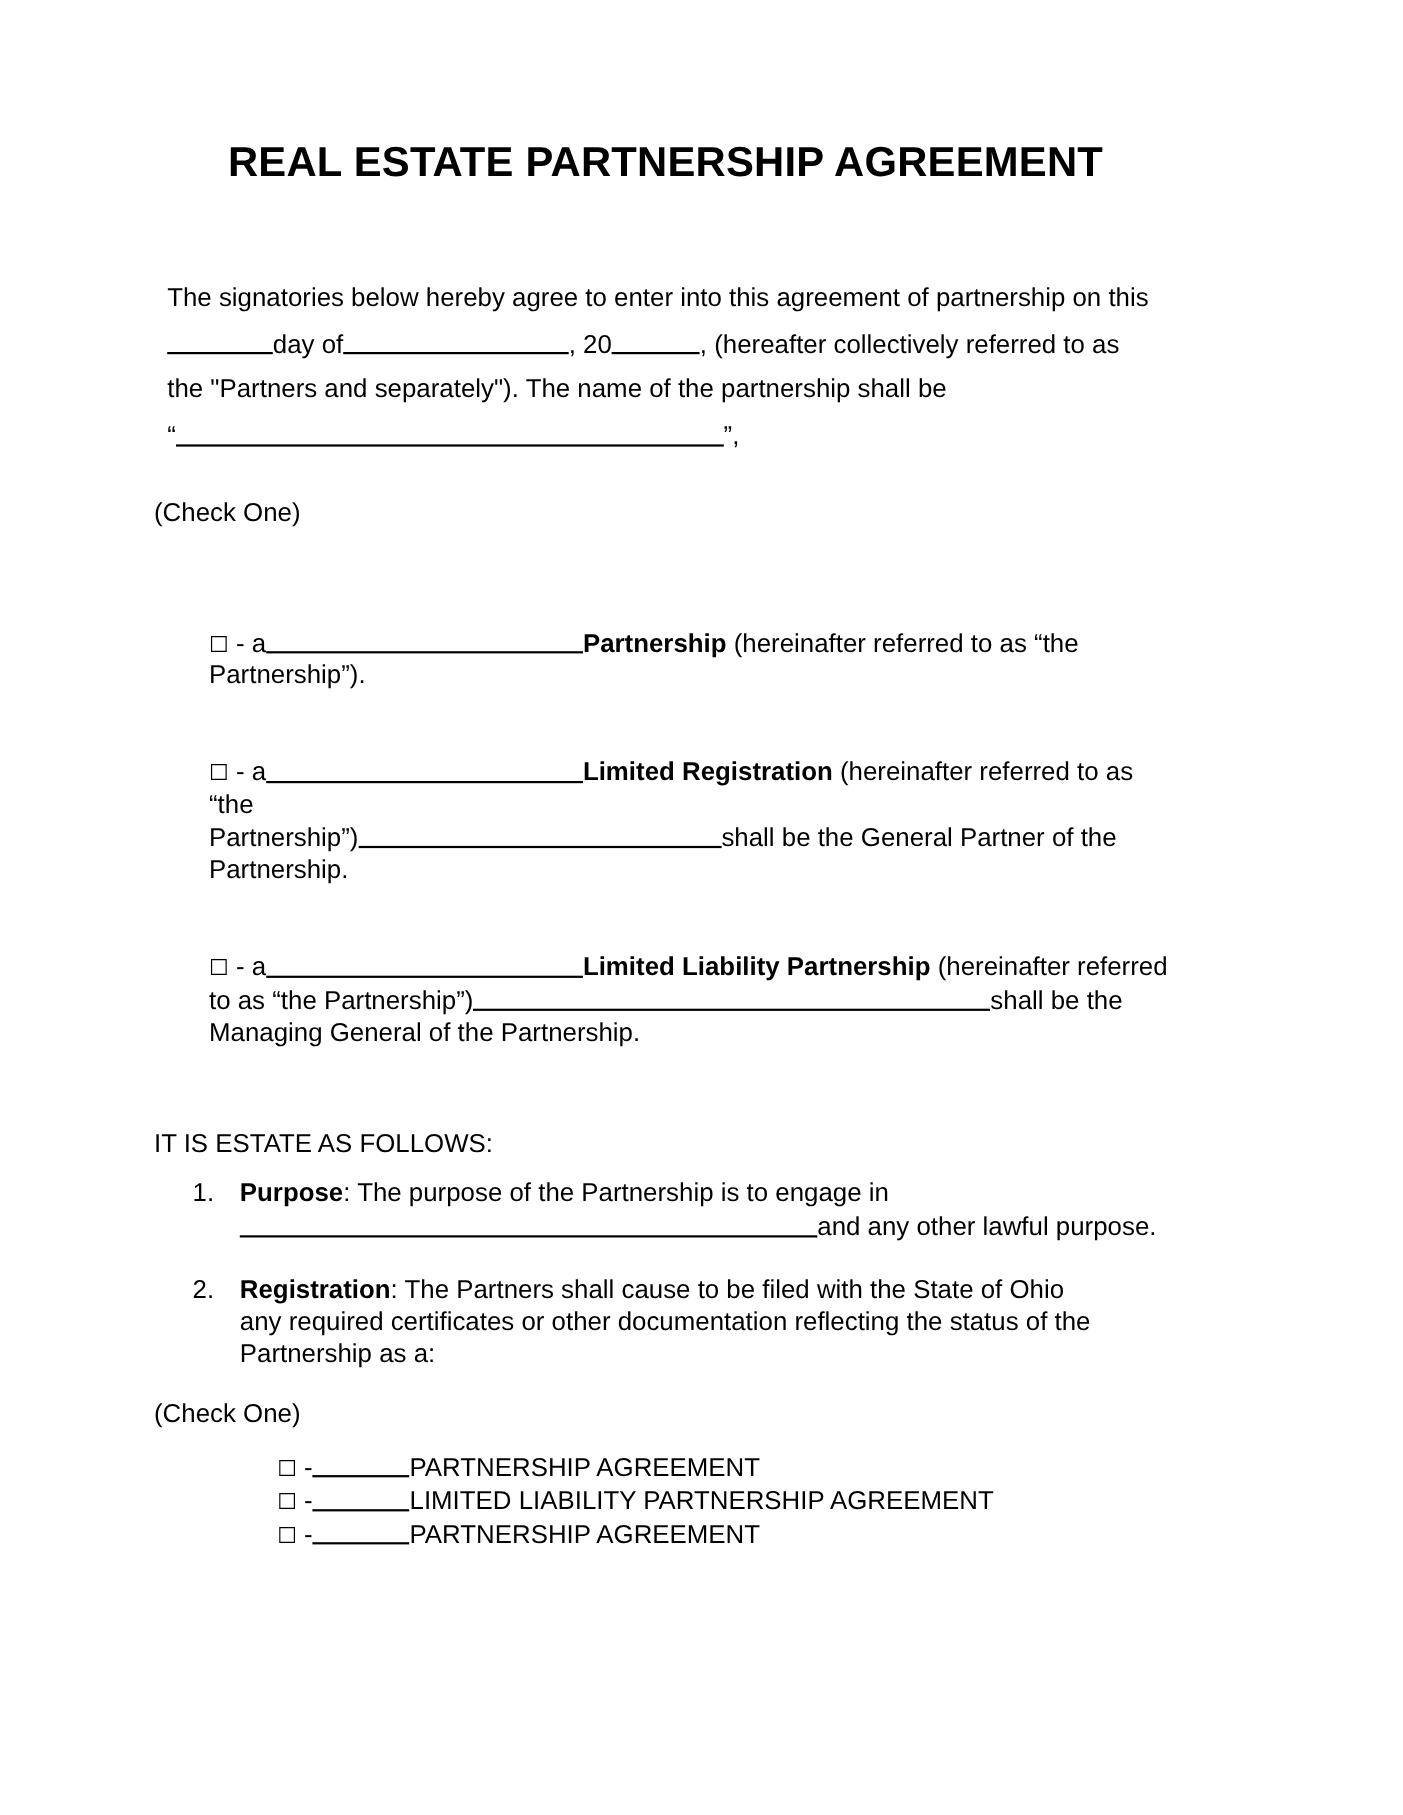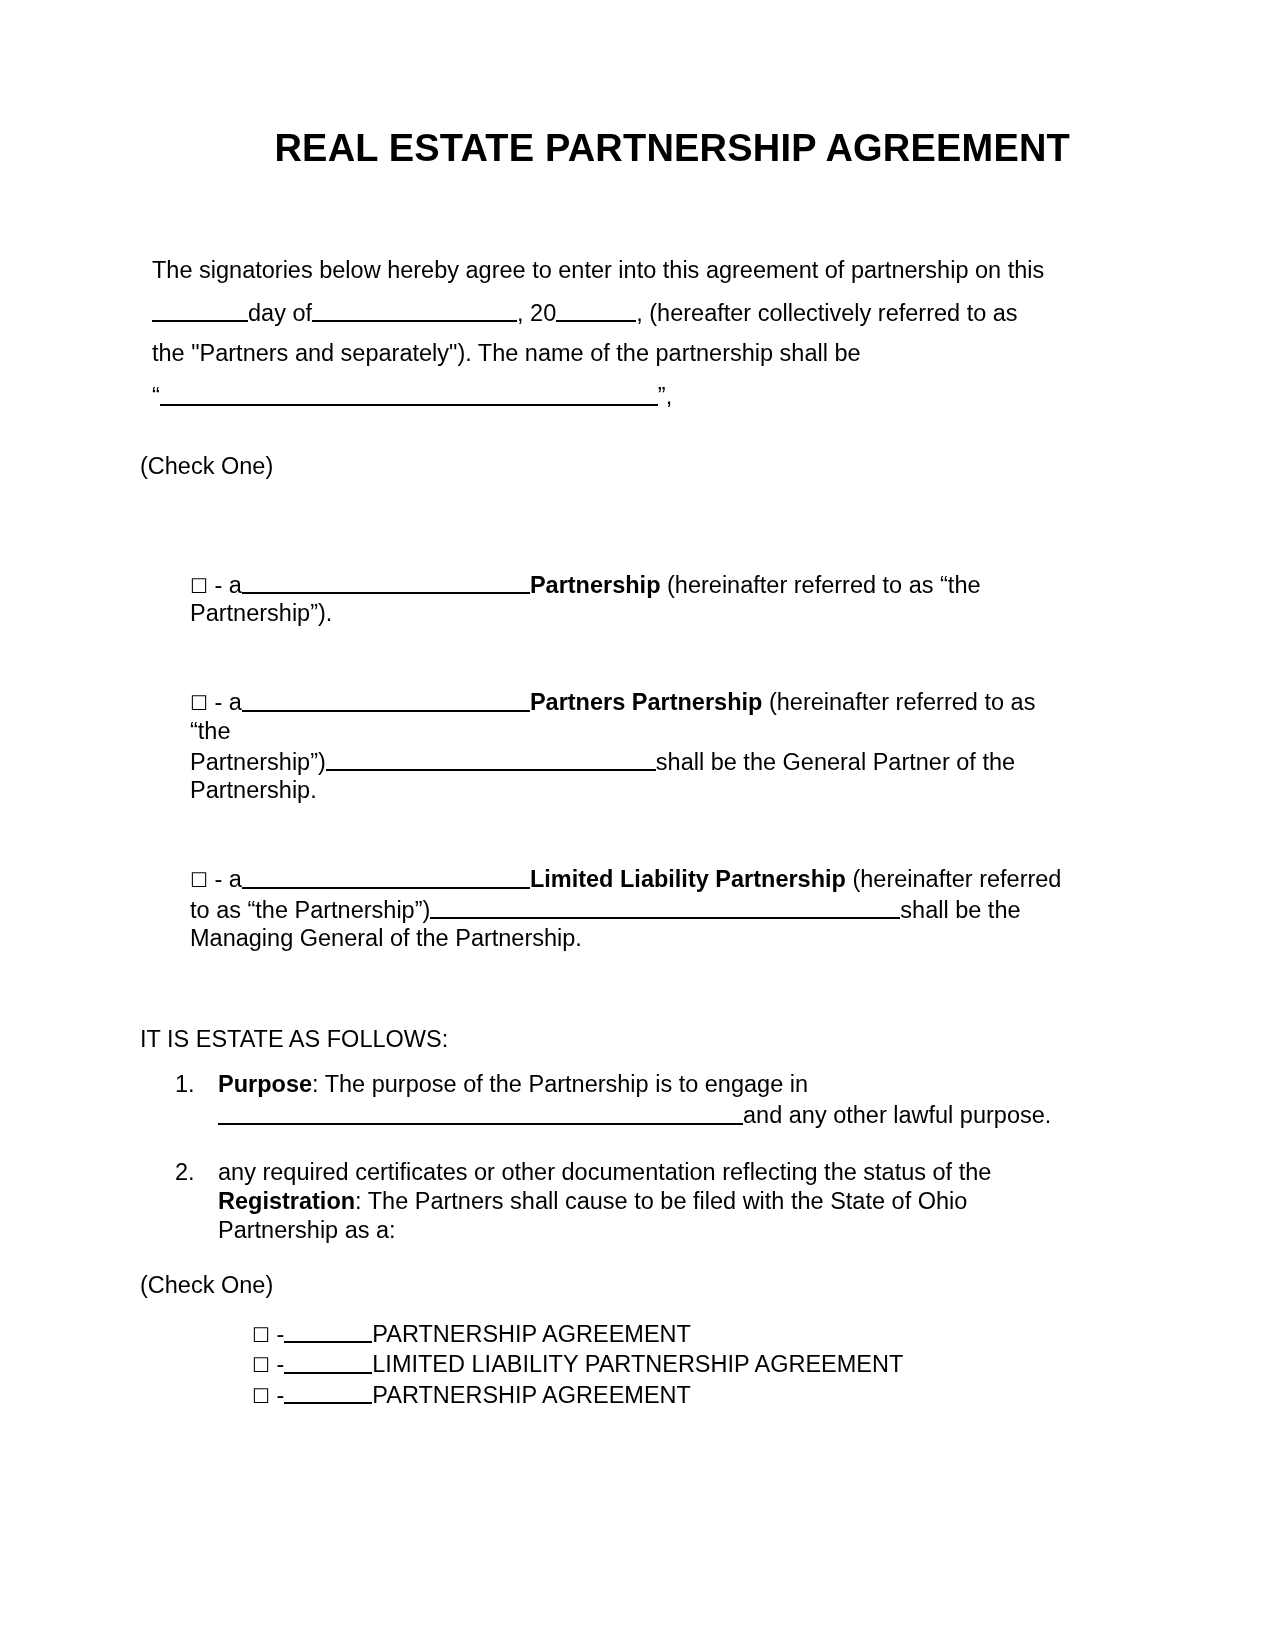--- a/index.html
+++ b/index.html
@@ -27,21 +27,21 @@
 
   .content {
     position: absolute;
     left: 140px;
     top: 0;
     width: 930px;
   }
 
   
   .doc-title {
-    text-align: right;
+    text-align: center;
     font-size: 38px;
     font-weight: bold;
     letter-spacing: 0.2px;
     margin: 0;
     padding-top: 128px;
     line-height: 1.1;
     white-space: nowrap;
   }
 
   
@@ -164,21 +164,21 @@
       <div>
         <span>Partnership”).</span>
       </div>
     </div>
 
     <div class="gap-md"></div>
 
     <div class="check-block">
       <div>
         <span class="cbox">☐</span>
-        <span>- a</span><span class="blank b-type"></span><span class="bold">Partners Partnership</span><span> (hereinafter referred to as “the</span>
+        <span>- a</span><span class="blank b-type"></span><span class="bold">Limited Registration</span><span> (hereinafter referred to as “the</span>
       </div>
       <div>
         <span>Partnership”)</span><span class="blank b-gp"></span><span>shall be the General Partner of the</span>
       </div>
       <div>
         <span>Partnership.</span>
       </div>
     </div>
 
     <div class="gap-md"></div>
@@ -214,24 +214,24 @@
         <div>
           <span class="blank b-purpose"></span><span>and any other lawful purpose.</span>
         </div>
       </div>
 
       <div style="height:28px"></div>
 
       <div class="num-item">
         <span class="num-marker">2.</span>
         <div>
+          <span class="bold">Registration</span><span>:</span><span> The Partners shall cause to be filed with the State of Ohio</span>
+        </div>
+        <div>
           <span>any required certificates or other documentation reflecting the status of the</span>
-        </div>
-        <div>
-          <span class="bold">Registration</span><span>:</span><span> The Partners shall cause to be filed with the State of Ohio</span>
         </div>
         <div>
           <span>Partnership as a:</span>
         </div>
       </div>
     </div>
 
     <div style="height:26px"></div>
 
     <div class="body-text">

